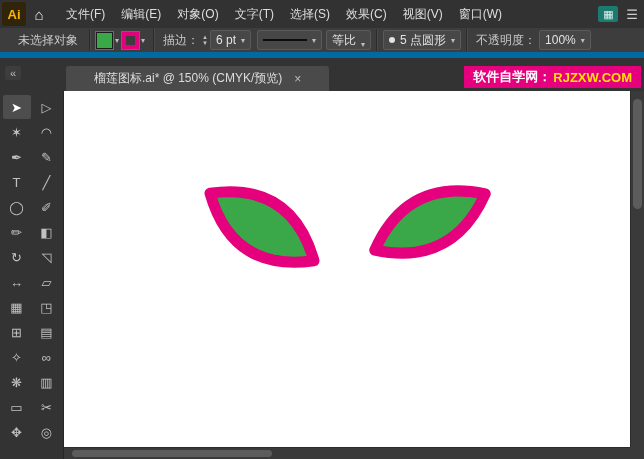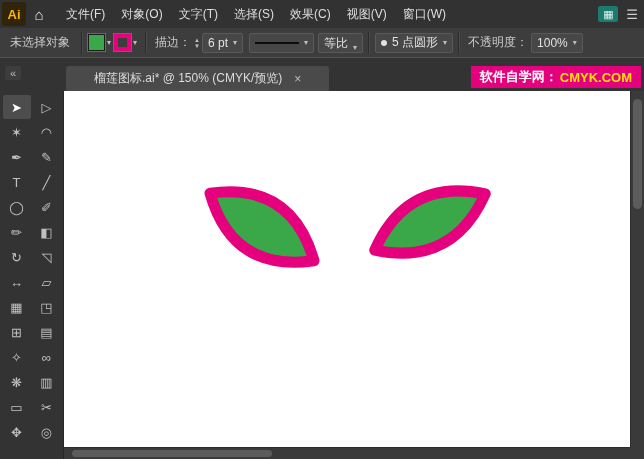--- a/index.html
+++ b/index.html
@@ -18,21 +18,21 @@
   .menu-item{padding:0 8px;height:100%;display:flex;align-items:center;color:#dedede;cursor:default;}
   .menubar-right{margin-left:auto;display:flex;align-items:center;gap:8px;margin-right:6px;}
   .gallery-icon{width:20px;height:16px;background:#1d7a6e;border-radius:2px;color:#d8f3ee;
                 display:flex;align-items:center;justify-content:center;font-size:11px;}
   .gallery-icon::before{content:"▦";}
   .menu-lines-icon{color:#cfcfcf;font-size:13px;}
   .menu-lines-icon::before{content:"☰";}
 
   
   .controlbar{position:absolute;top:28px;left:0;right:0;height:30px;background:#3d3d3d;
-              display:flex;align-items:center;border-bottom:1px solid #0369a1;padding:0 4px;box-sizing:border-box;}
+              display:flex;align-items:center;border-bottom:6px solid #0369a1;padding:0 12px;box-sizing:border-box;}
   .status-label{color:#c9c9c9;margin:0 6px;white-space:nowrap;}
   .vsep{width:1px;height:22px;background:#2b2b2b;border-right:1px solid #4a4a4a;margin:0 5px;flex:none;}
   .swatch{width:17px;height:17px;box-sizing:border-box;border:1px solid #1c1c1c;outline:1px solid #6a6a6a;flex:none;}
   .stroke-swatch{background:transparent;border:4px solid #ec008c;outline:1px solid #6a6a6a;}
   .mini-chevron{font-size:8px;color:#bdbdbd;margin:0 3px 0 2px;}
   .mini-chevron::before{content:"▾";}
   .field-label{color:#c9c9c9;white-space:nowrap;margin:0 3px;}
   .stepper{display:flex;flex-direction:column;justify-content:center;margin-right:2px;}
   .stepper span{font-size:6px;line-height:6px;color:#c0c0c0;text-align:center;}
   .step-up::before{content:"▲";}
@@ -76,20 +76,21 @@
 </head>
 <body>
 
 <div id="app">
 
   <div class="menubar">
     <div class="logo">Ai</div>
     <div class="home-btn"></div>
     <div class="menu-items">
         <span class="menu-item">文件(F)</span>
+        <span class="menu-item">编辑(E)</span>
         <span class="menu-item">对象(O)</span>
         <span class="menu-item">文字(T)</span>
         <span class="menu-item">选择(S)</span>
         <span class="menu-item">效果(C)</span>
         <span class="menu-item">视图(V)</span>
         <span class="menu-item">窗口(W)</span>
       </div>
     <div class="menubar-right">
       <span class="gallery-icon"></span>
       <span class="menu-lines-icon"></span>
@@ -133,21 +134,21 @@
   <div class="tabrow">
     <div class="collapse-btn">«</div>
     <div class="tab">
       <span>榴莲图标.ai* @ 150% (CMYK/预览)</span>
       <span class="tab-close">×</span>
     </div>
   </div>
 
   <div class="banner" style="background: rgb(229, 0, 125); text-align: right;">
     <span class="site">软件自学网：</span>
-    <span class="url">CMYK.COM</span>
+    <span class="url">RJZXW.COM</span>
   </div>
 
   <div class="toolbar">
     <div class="tools-grid">
         <div class="tool active" title="selection">➤</div>
         <div class="tool" title="direct-selection">▷</div>
         <div class="tool" title="magic-wand">✶</div>
         <div class="tool" title="lasso">◠</div>
         <div class="tool" title="pen">✒</div>
         <div class="tool" title="curvature">✎</div>

